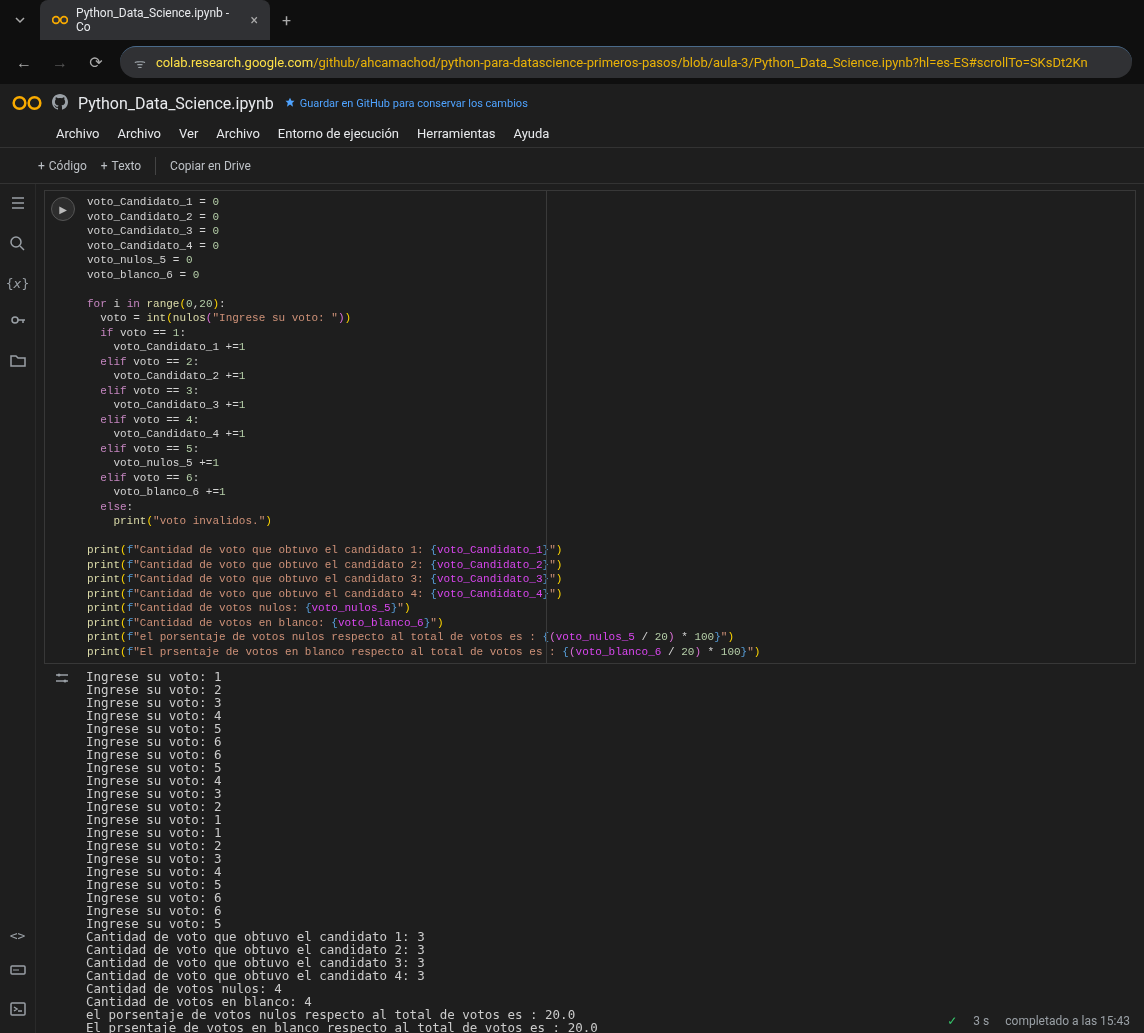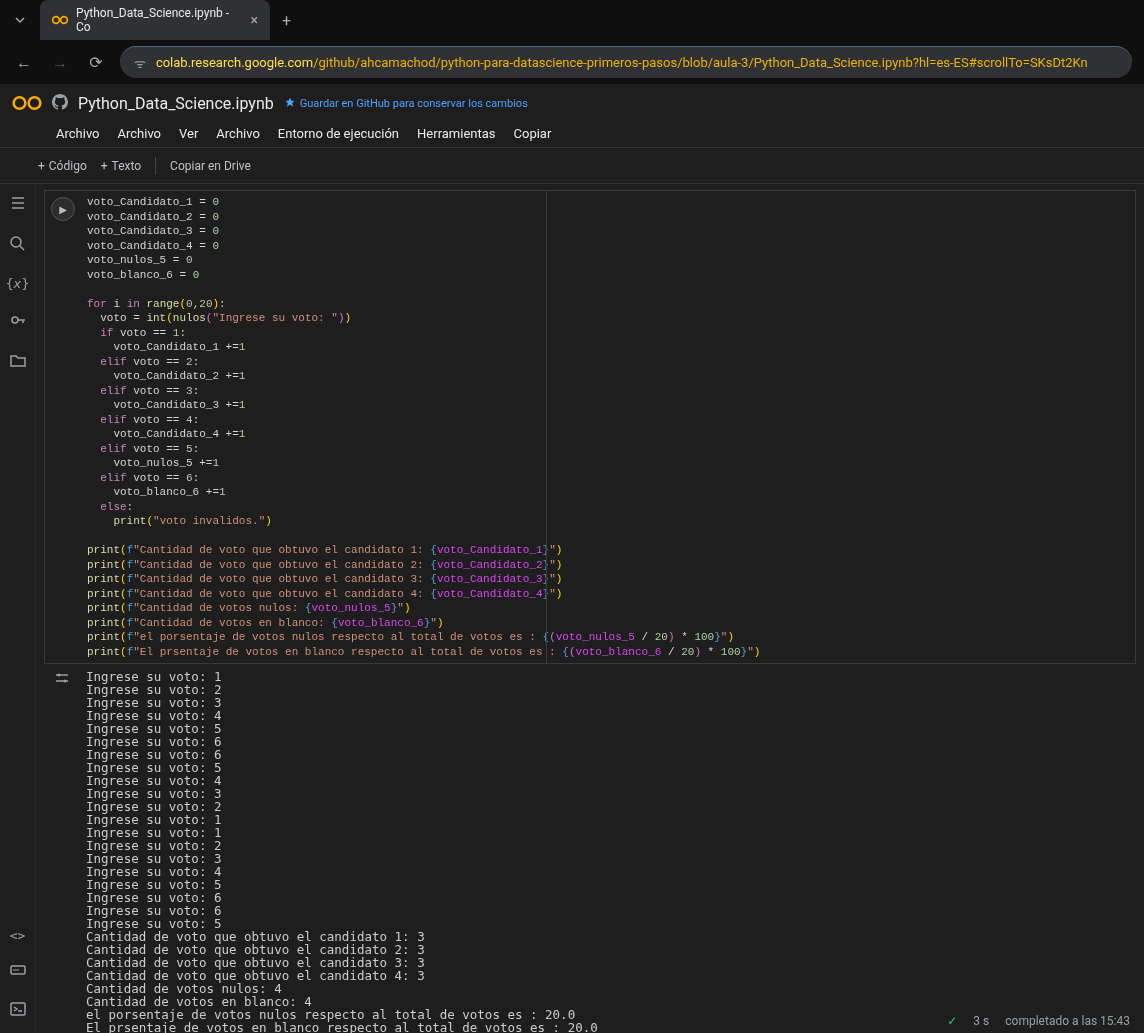--- a/index.html
+++ b/index.html
@@ -279,21 +279,21 @@
     </span>
   </div>
 
   <div class="colab-menus">
     <span>Archivo</span>
     <span>Archivo</span>
     <span>Ver</span>
     <span>Archivo</span>
     <span>Entorno de ejecución</span>
     <span>Herramientas</span>
-    <span>Copiar</span>
+    <span>Ayuda</span>
   </div>
 
   <div class="colab-toolbar">
     <span class="toolbar-btn">+ <span>Código</span></span>
     <span class="toolbar-btn">+ <span>Texto</span></span>
     <span class="toolbar-sep"></span>
     <span class="toolbar-btn">Copiar en Drive</span>
   </div>
 
   <div class="colab-body">

